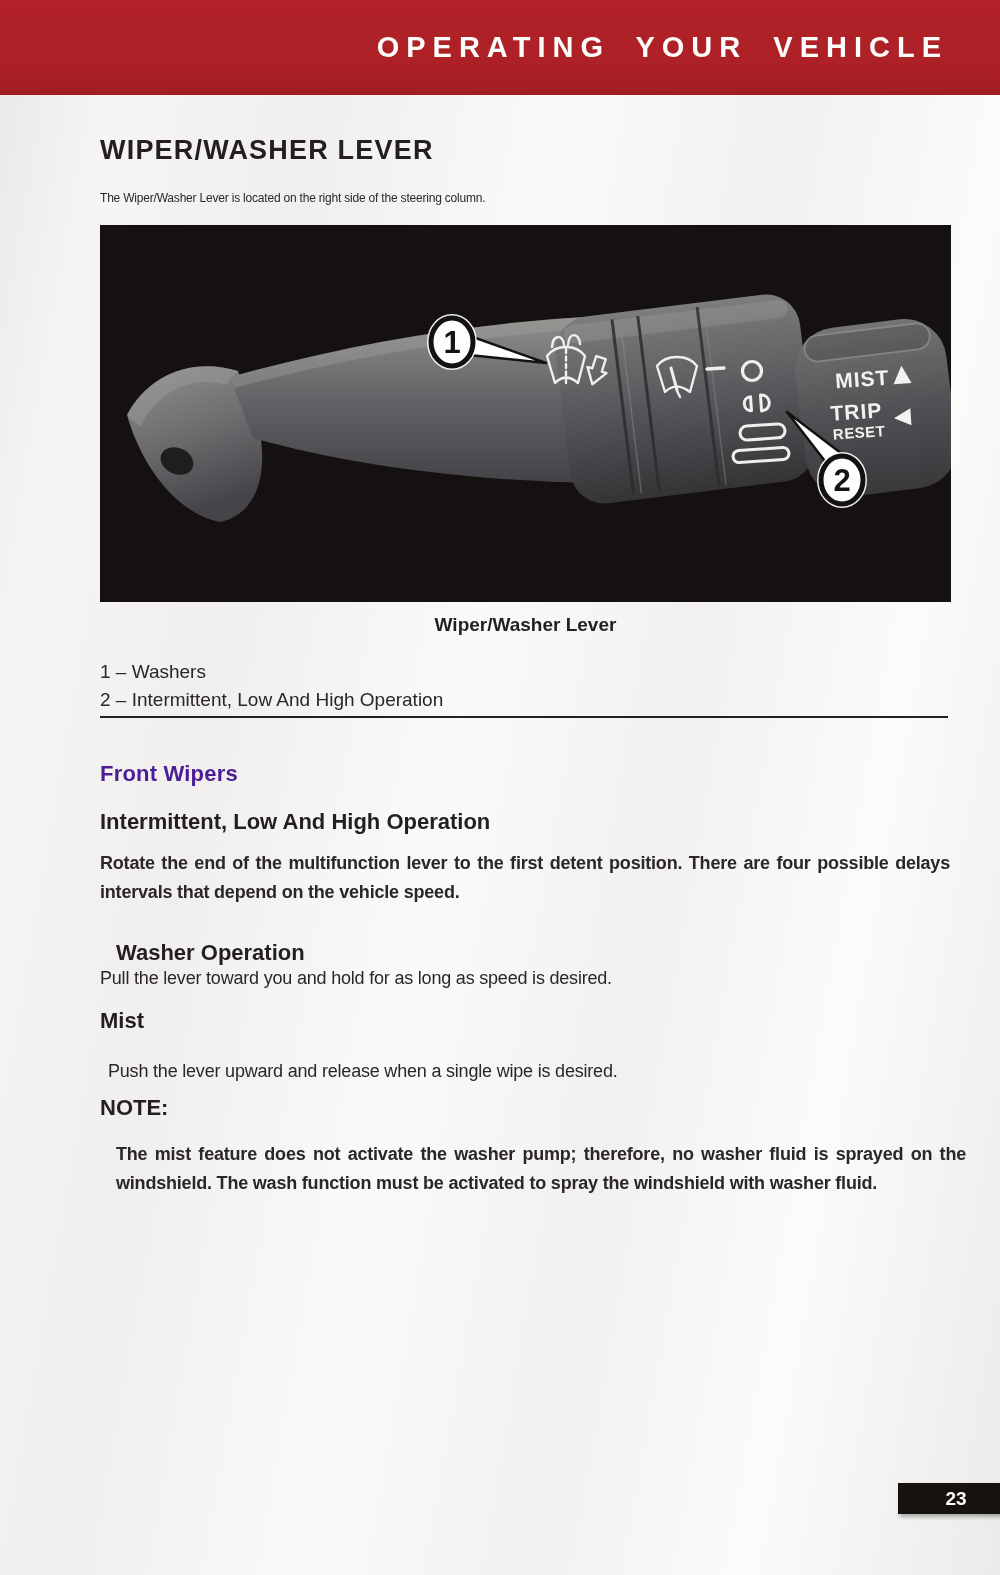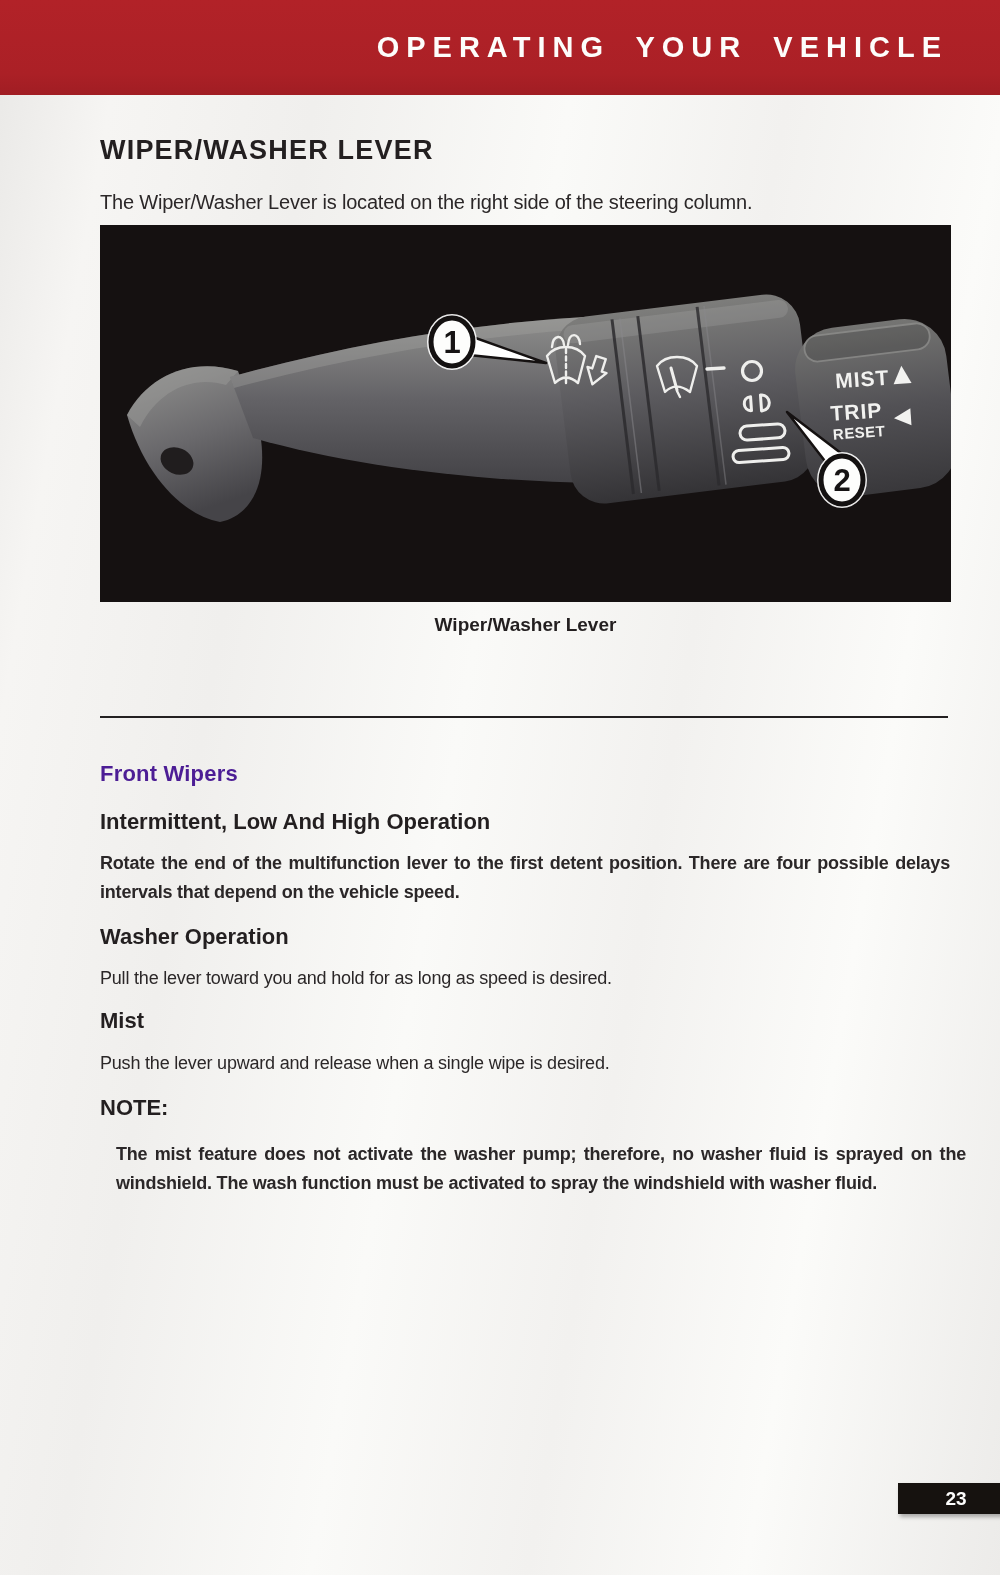--- a/index.html
+++ b/index.html
@@ -6,21 +6,21 @@
   body{width:1000px;height:1575px;position:relative;overflow:hidden;
        font-family:"Liberation Sans","DejaVu Sans",sans-serif;
        background:linear-gradient(100deg,#e9e8e6 0%,#f6f5f3 10%,#f0efed 26%,#fafaf8 46%,#f2f1ef 63%,#fbfbf9 80%,#ecebe9 100%);
        color:#262223;}
   .abs{position:absolute;}
   .banner{left:0;top:0;width:1000px;height:95px;
           background:linear-gradient(180deg,#b22228 0%,#ab2026 78%,#a01d23 100%);
           display:flex;align-items:center;justify-content:flex-end;padding-right:52px;box-sizing:border-box;text-align:right;}
   .banner span{color:#fdfdfb;font-size:29px;font-weight:bold;letter-spacing:7px;word-spacing:11px;}
   .h1{left:100px;top:135px;font-size:27px;font-weight:bold;letter-spacing:1.2px;color:#231f20;}
-  .intro{left:100px;top:191px;width:860px;font-size:20px;letter-spacing:-0.2px;color:#2b2728;}
+  .intro{left:100px;top:191px;width:860px;font-size:12px;letter-spacing:-0.2px;color:#2b2728;}
   .figure{left:100px;top:225px;width:851px;height:377px;}
   .caption{left:100px;top:614px;width:851px;text-align:center;font-size:19px;font-weight:bold;color:#231f20;}
   .legend{left:100px;top:658px;font-size:19px;line-height:28px;color:#2b2728;}
   .rule{left:100px;top:716px;width:848px;border-top:2px solid #232021;height:0;}
   .h2{left:100px;top:761px;font-size:22px;font-weight:bold;letter-spacing:0.2px;color:#4c1d95;}
   .h3{left:100px;font-size:22px;font-weight:bold;color:#231f20;}
   .para{left:100px;width:850px;font-size:18px;line-height:28.5px;letter-spacing:-0.2px;color:#2b2728;}
   .just{text-align:justify;font-weight:bold;}
   .h3.b0{top:809px;} .para.b0{top:849px;}
   .h3.b1{top:924px;} .para.b1{top:964px;}
@@ -144,31 +144,33 @@
       <ellipse cx="742" cy="255" rx="24" ry="27" fill="none" stroke="#ffffff" stroke-width="2" opacity="0.9"></ellipse>
       <ellipse cx="742" cy="255" rx="21" ry="24" fill="#fdfdfc" stroke="#141111" stroke-width="5"></ellipse>
       <text x="742" y="266" text-anchor="middle" font-size="31" font-weight="bold" fill="#161314">2</text>
     </g>
   </svg>
 </figure>
 
 <div class="abs caption">Wiper/Washer Lever</div>
 
 <div class="abs legend">
+  <div>1 – Washers</div>
+  <div>2 – Intermittent, Low And High Operation</div>
 </div>
 
 <div class="abs rule"></div>
 
 <h2 class="abs h2" style="margin:0">Front Wipers</h2>
 
 <h3 class="abs h3 b0" style="margin:0">Intermittent, Low And High Operation</h3>
 <p class="abs para b0 just" style="margin:0">Rotate the end of the multifunction lever to the first detent position. There are four possible delays intervals that depend on the vehicle speed.</p>
 
-<h3 class="abs h3 b1" style="margin:0">Washer Operation</h3>
+<h3 class="abs h3 b1" style="margin:16px">Washer Operation</h3>
 <p class="abs para b1" style="margin:0">Pull the lever toward you and hold for as long as speed is desired.</p>
 
 <h3 class="abs h3 b2" style="margin:0">Mist</h3>
-<p class="abs para b2" style="margin:0">Push the lever upward and release when a single wipe is desired.</p>
+<p class="abs para b2" style="margin:8px">Push the lever upward and release when a single wipe is desired.</p>
 
 <h3 class="abs h3 b3" style="margin:0">NOTE:</h3>
 <p class="abs para b3 just" style="margin:16px">The mist feature does not activate the washer pump; therefore, no washer fluid is sprayed on the windshield. The wash function must be activated to spray the windshield with washer fluid.</p>
 
 <div class="abs pagenum">23</div>
 
 </body></html>

